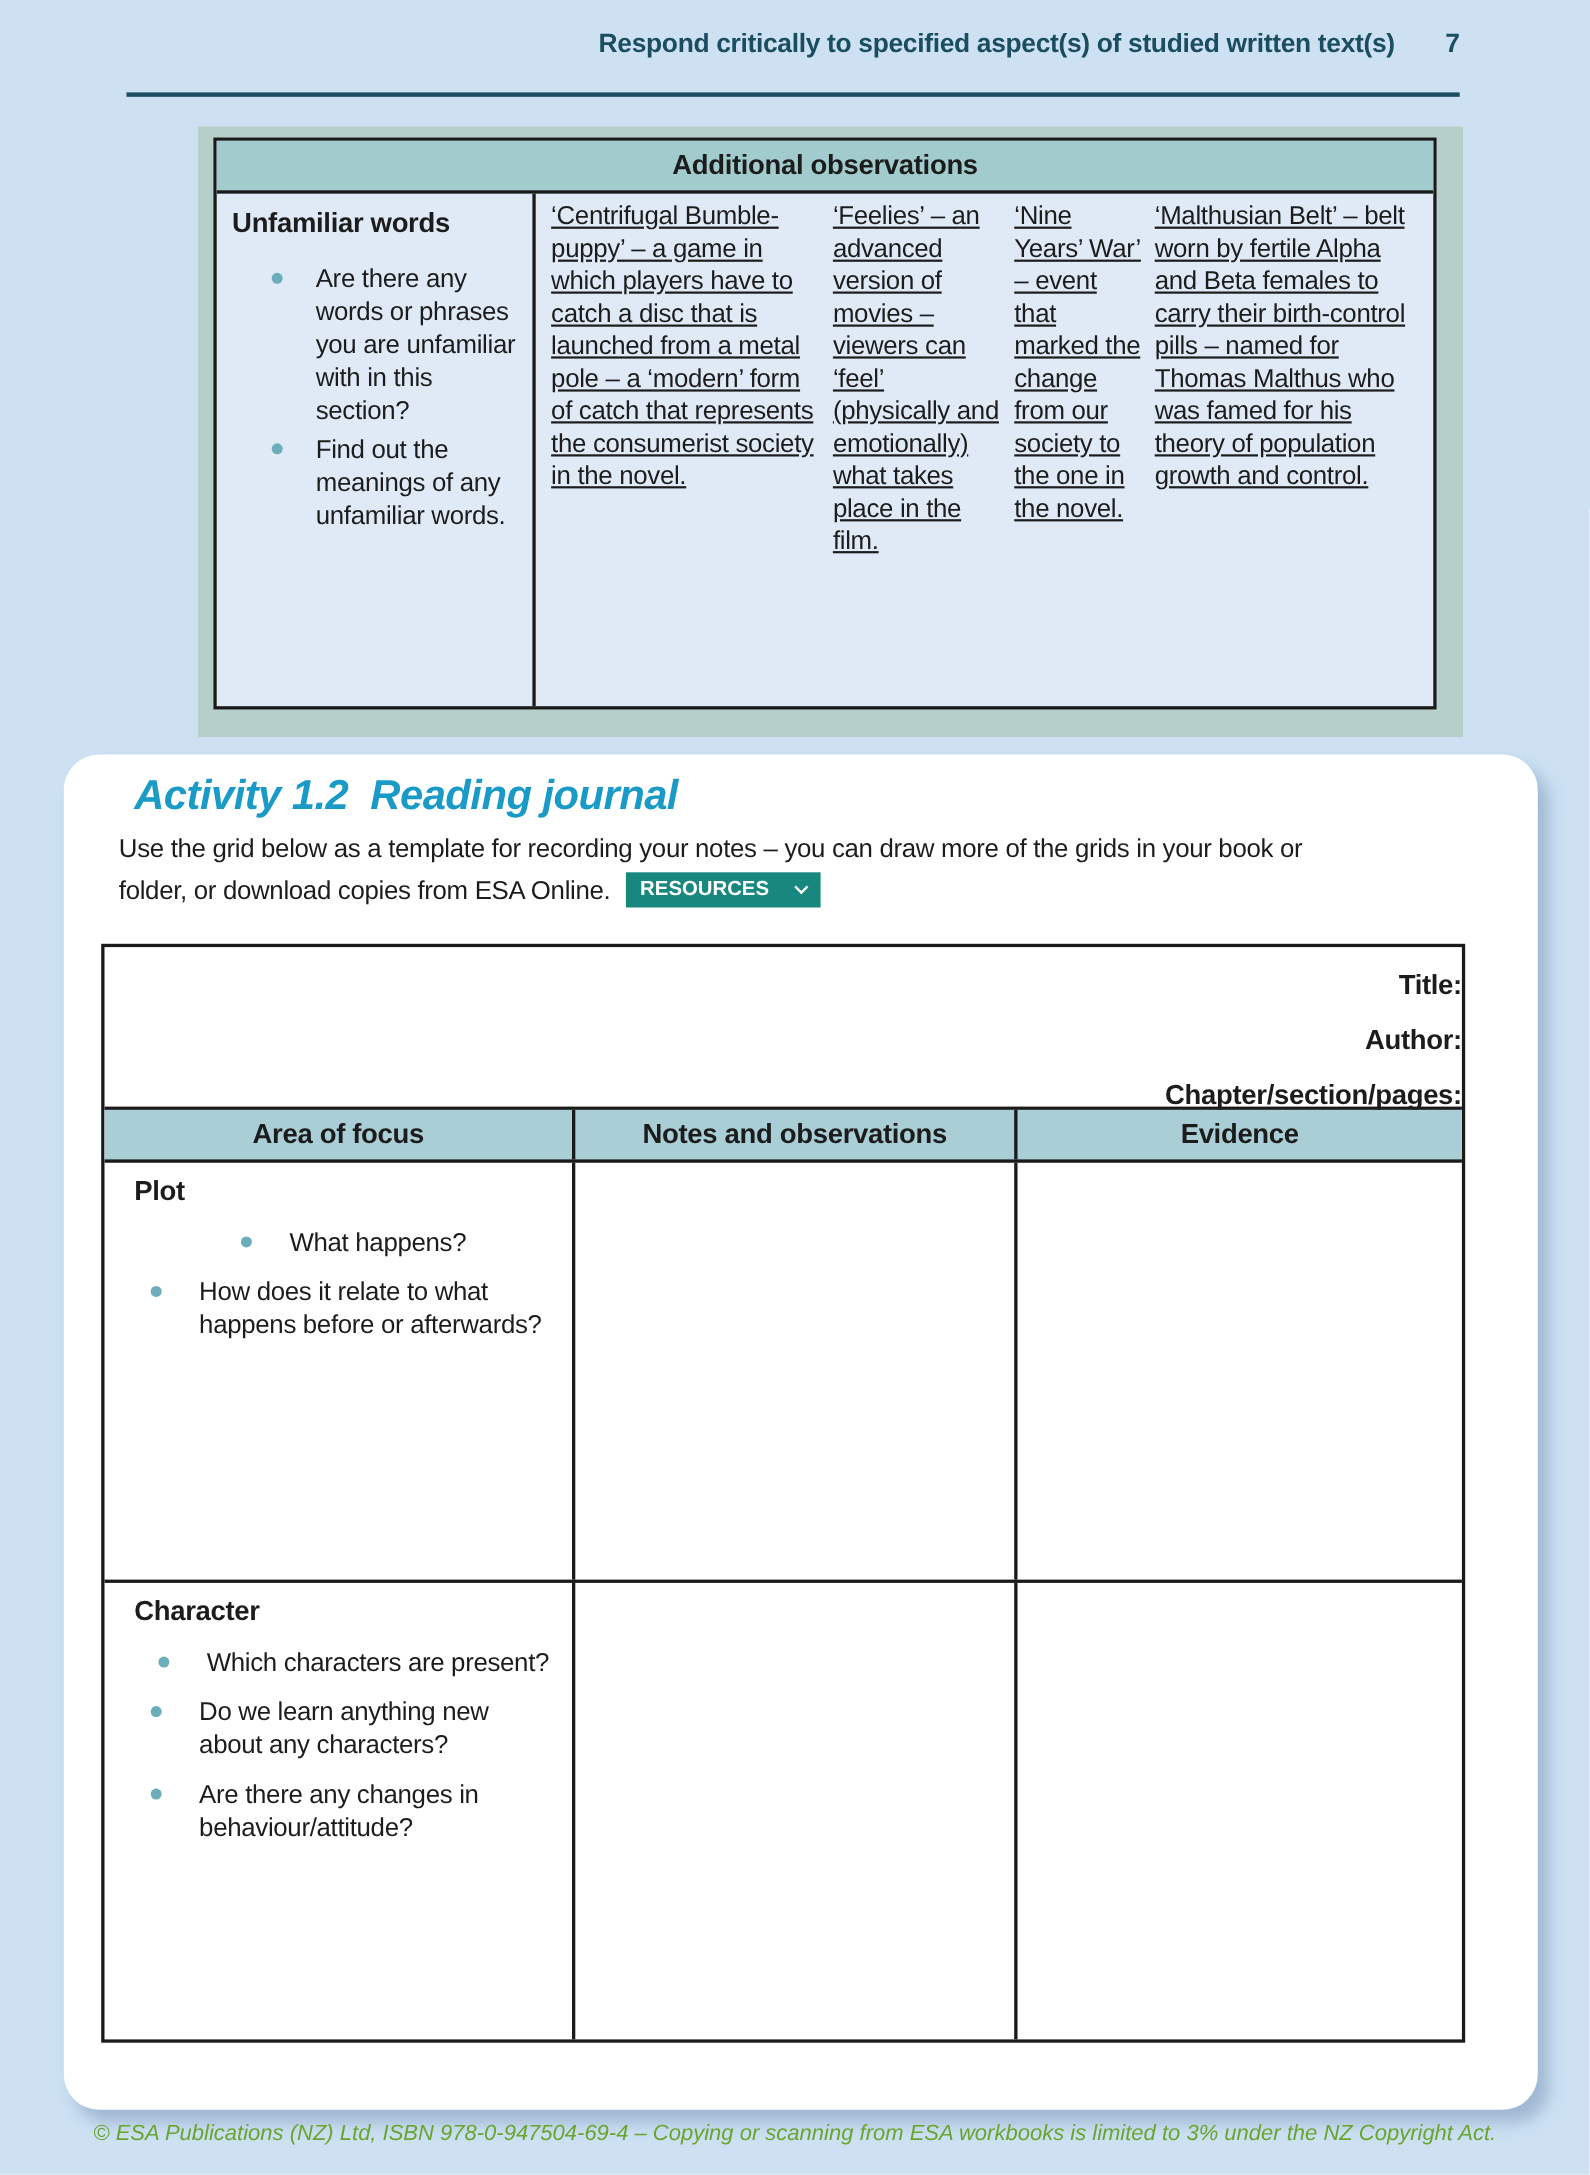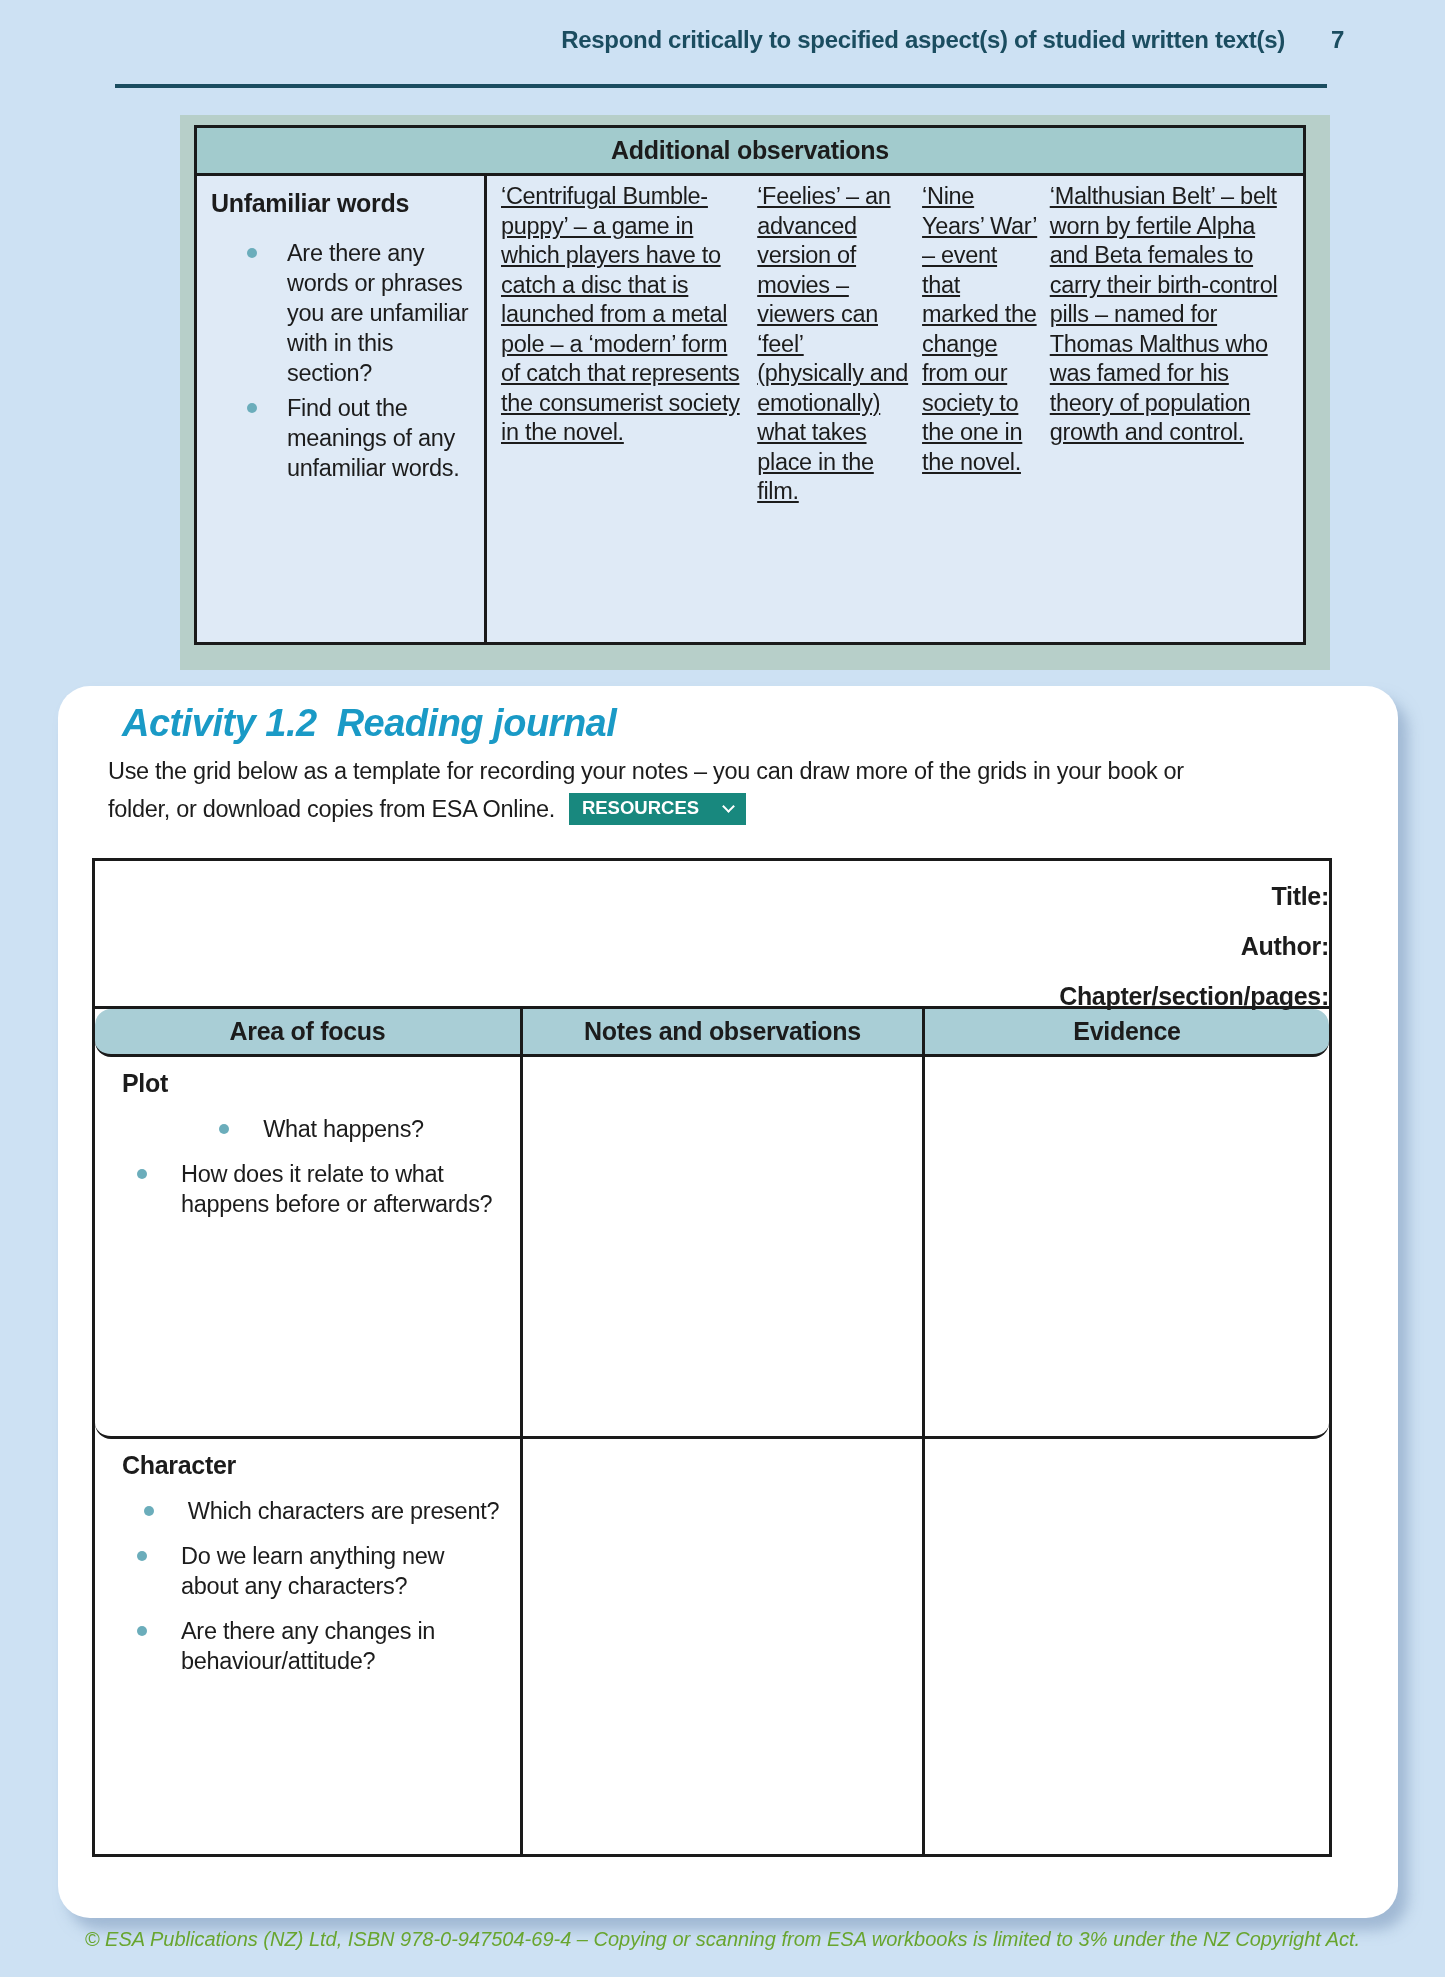--- a/index.html
+++ b/index.html
@@ -14,21 +14,21 @@
     position:relative;
     background:var(--page-background);
     font-family:"Liberation Sans",sans-serif;
     color:var(--ink);
     letter-spacing:-0.3px;
     overflow:hidden;
   }
 
   
   .header-row{
-    position:absolute;top:26px;left:132px;width:1212px;
+    position:absolute;top:26px;left:115px;width:1212px;
     display:flex;justify-content:flex-end;align-items:baseline;gap:46px;
     color:var(--heading-teal);font-weight:bold;font-size:24px;
   }
   .header-rule{
     position:absolute;top:84px;left:115px;width:1212px;height:4px;
     background:var(--heading-teal);
   }
 
   
   .obs-wrapper{
@@ -106,21 +106,21 @@
   .journal{
     position:absolute;left:34px;top:172px;width:1240px;
     border:3px solid var(--border-black);background:#ffffff;
   }
   .journal-meta{
     height:148px;border-bottom:3px solid var(--border-black);
     padding:10px 0 0 26px;
     text-align:right;
   }
   .meta-line{font-size:25px;font-weight:bold;line-height:50px;}
-  .journal-grid{display:grid;grid-template-columns:428px 402px 1fr;border-radius:16px;}
+  .journal-grid{display:grid;grid-template-columns:428px 402px 1fr;}
   .jh-cell,.j-cell{border-right:3px solid var(--border-black);}
   .jh-cell.last,.j-cell.last{border-right:none;}
   .journal-head{
     height:48px;background:var(--journal-header-teal);
     border-bottom:3px solid var(--border-black);
   }
   .jh-cell{
     display:flex;align-items:center;justify-content:center;
     font-size:25px;font-weight:bold;
   }

